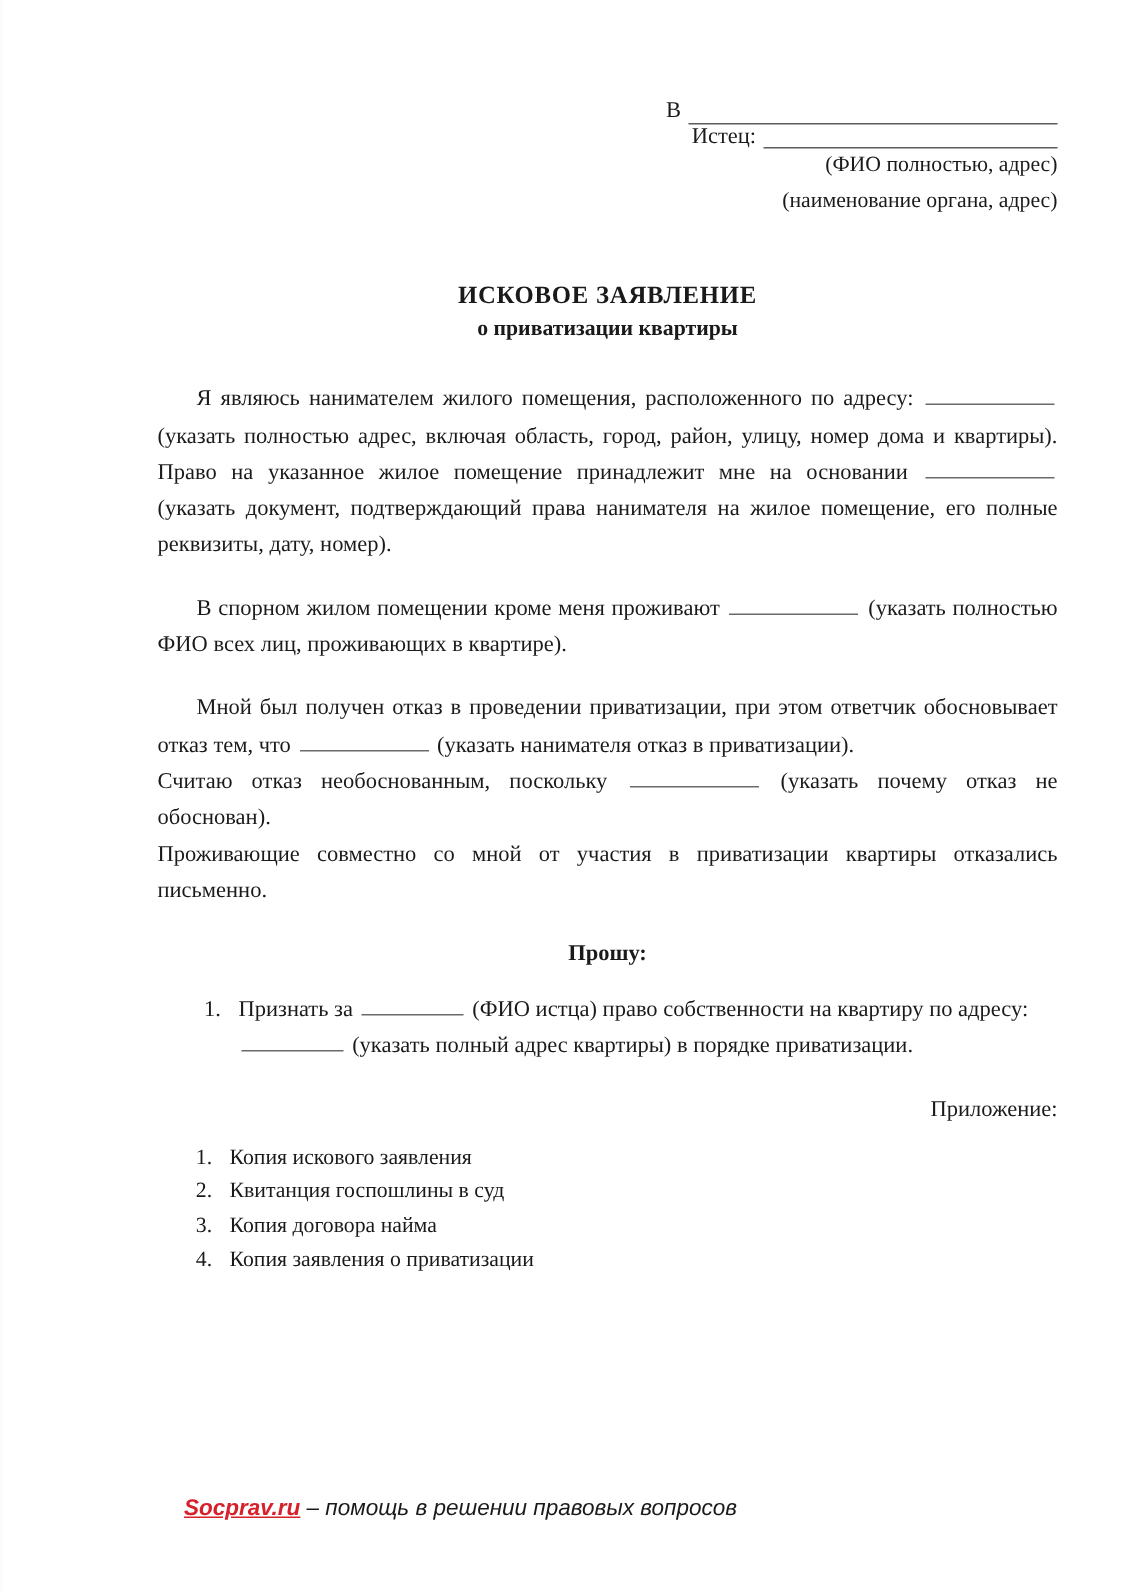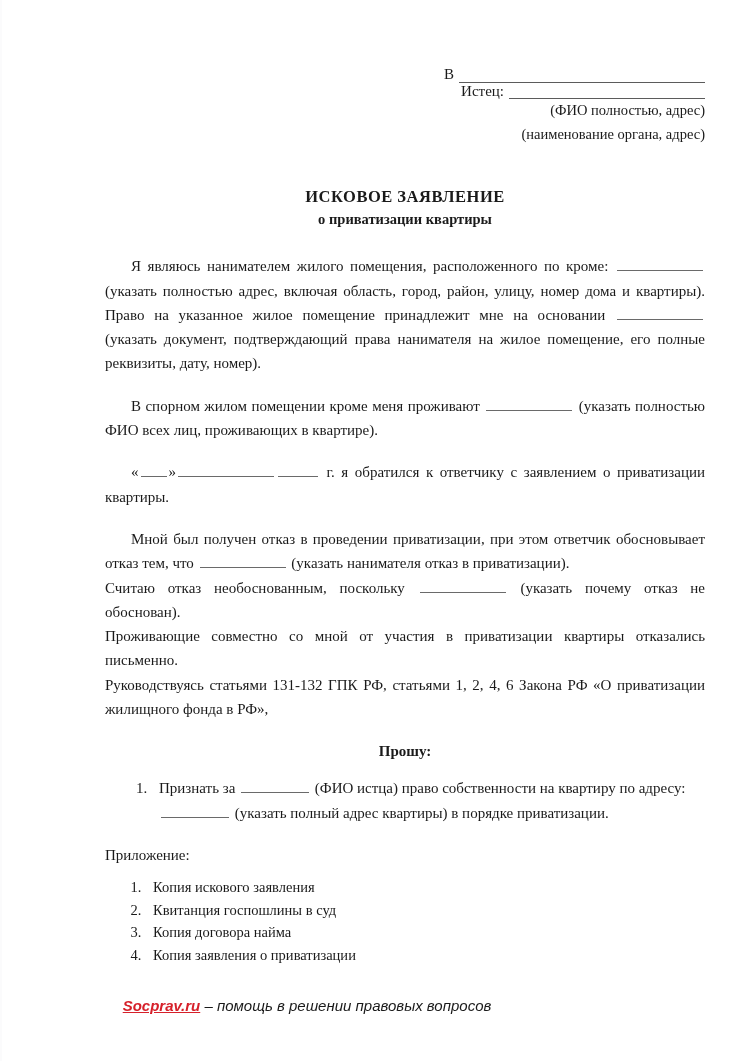--- a/index.html
+++ b/index.html
@@ -129,20 +129,21 @@
     line-height: 1.62;
   }
   ol.demands li {
     padding-left: 8px;
     text-align: left;
   }
 
   .pril-title {
     font-size: 15px;
     margin: 22px 0 12px 0;
+    text-align: right;
   }
 
   ol.attachments {
     margin: 0;
     padding: 0 0 0 40px;
     font-size: 14.5px;
     line-height: 1.56;
   }
   ol.attachments li {
     padding-left: 8px;
@@ -191,54 +192,49 @@
     </div>
 
     <div class="title-block">
       <div class="title-main">ИСКОВОЕ ЗАЯВЛЕНИЕ</div>
       <div class="title-sub">о приватизации квартиры</div>
     </div>
 
     <div class="body-block">
 
       <p class="para indent">
-        <span>Я являюсь нанимателем жилого помещения, расположенного по кроме:</span>
+        <span>Я являюсь нанимателем жилого помещения, расположенного по адресу:</span>
         <span class="blank b-l"></span>
         <span>(указать полностью адрес, включая область, город, район, улицу, номер дома и квартиры). Право на указанное жилое помещение принадлежит мне на основании</span>
         <span class="blank b-l"></span>
         <span>(указать документ, подтверждающий права нанимателя на жилое помещение, его полные реквизиты, дату, номер).</span>
       </p>
 
       <p class="para indent">
         <span>В спорном жилом помещении кроме меня проживают</span>
         <span class="blank b-l"></span>
         <span>(указать полностью ФИО всех лиц, проживающих в квартире).</span>
       </p>
 
 
-      <p class="para indent">
-        <span>«</span><span class="blank b-xs"></span><span>»</span><span class="blank b-xl"></span><span class="blank b-s"></span>
-        <span>г. я обратился к ответчику с заявлением о приватизации квартиры.</span>
-      </p>
 
       <p class="tight indent">
         <span>Мной был получен отказ в проведении приватизации, при этом ответчик обосновывает отказ тем, что</span>
         <span class="blank b-l"></span>
         <span>(указать нанимателя отказ в приватизации).</span>
       </p>
 
       <p class="tight">
         <span>Считаю отказ необоснованным, поскольку</span>
         <span class="blank b-l"></span>
         <span>(указать почему отказ не обоснован).</span>
       </p>
 
       <p class="tight">Проживающие совместно со мной от участия в приватизации квартиры отказались письменно.</p>
 
-      <p class="tight">Руководствуясь статьями 131-132 ГПК РФ, статьями 1, 2, 4, 6 Закона РФ «О приватизации жилищного фонда в РФ»,</p>
 
     </div>
 
     <div class="proshu">Прошу:</div>
 
     <ol class="demands">
       <li>
         <span>Признать за</span>
         <span class="blank b-m"></span>
         <span>(ФИО истца) право собственности на квартиру по адресу:</span>

